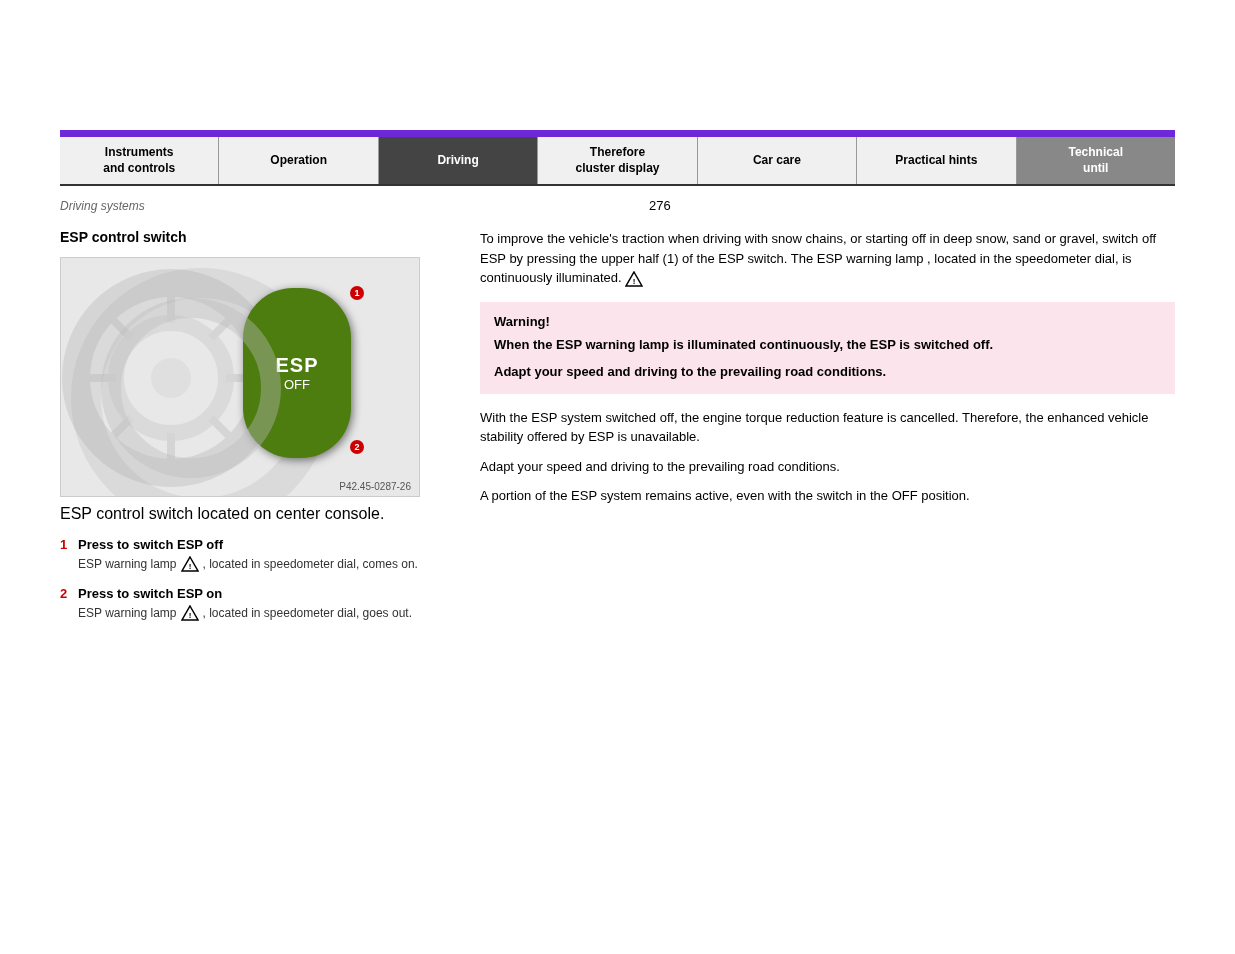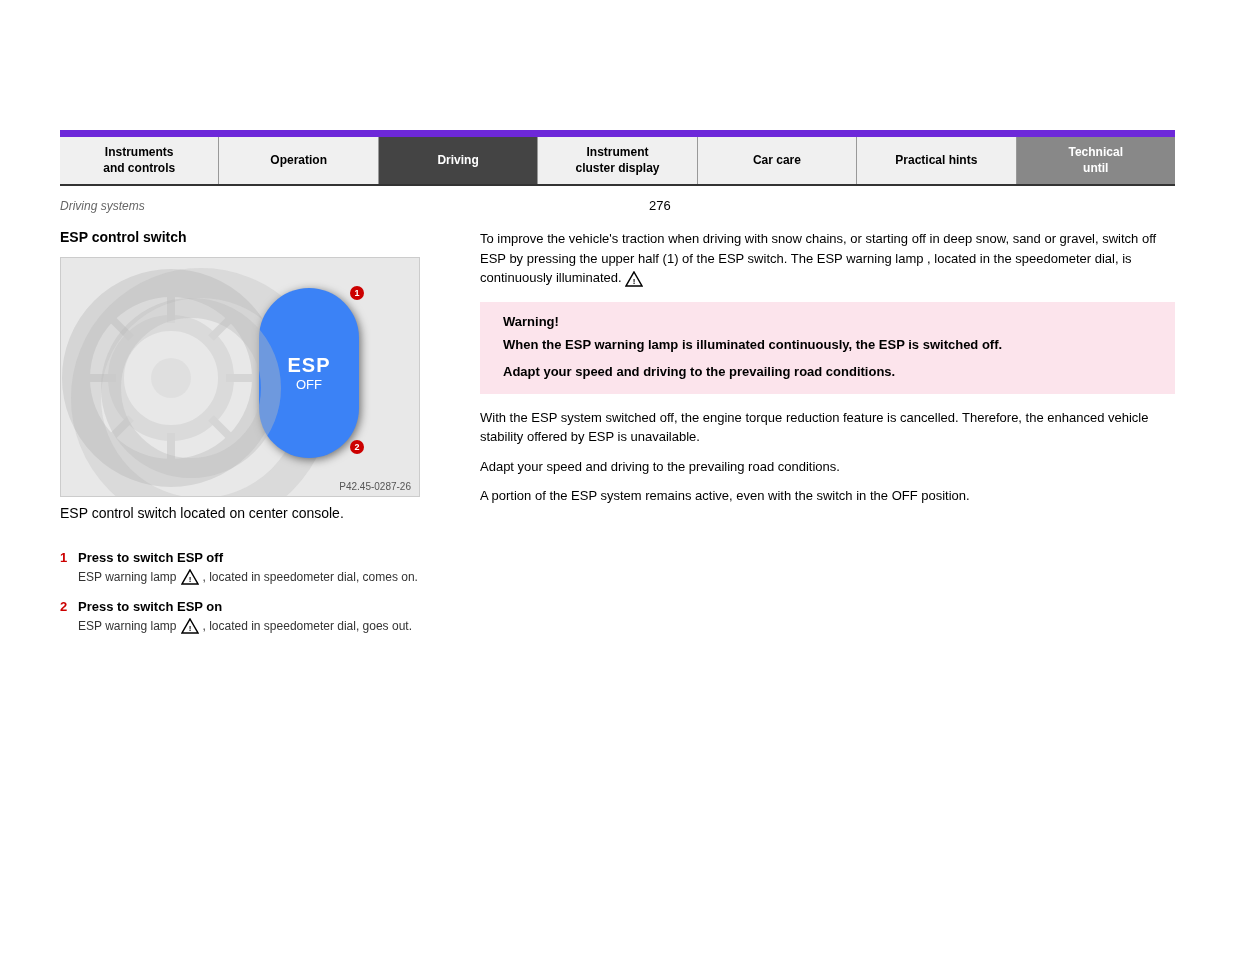--- a/index.html
+++ b/index.html
@@ -119,25 +119,25 @@
       top: 40px; left: 40px;
       width: 140px; height: 140px;
       border-radius: 50%;
       border: 20px solid #bbb;
       opacity: 0.4;
     }
 
     
     .esp-switch {
       position: absolute;
-      right: 60px;
+      right: 68px;
       top: 30px;
-      width: 100px;
+      width: 108px;
       height: 170px;
-      background: #3b82f6;
+      background: #4d7c0f;
       border-radius: 50px;
       display: flex;
       flex-direction: column;
       align-items: center;
       justify-content: center;
       box-shadow: 2px 2px 8px rgba(0,0,0,0.5);
     }
     .esp-label {
       color: #fff;
       font-size: 20px;
@@ -180,22 +180,22 @@
     }
     .image-caption {
       position: absolute;
       bottom: 4px;
       right: 8px;
       font-size: 10px;
       color: #555;
     }
 
     .caption-text {
-      font-size: 14px;
-      margin-bottom: 29px;
+      font-size: 16px;
+      margin-bottom: 14px;
     }
 
     
     .step-list { list-style: none; margin-bottom: 10px; }
     .step-item {
       margin-bottom: 14px;
       display: flex;
       align-items: flex-start;
       gap: 6px;
     }
@@ -236,21 +236,21 @@
     .intro-text {
       font-size: 13px;
       line-height: 1.5;
       margin-bottom: 14px;
     }
 
     
     .warning-box {
       background: #fce4ec;
       border: none;
-      padding: 12px 23px;
+      padding: 12px 14px;
       margin-bottom: 14px;
     }
     .warning-title {
       font-size: 13px;
       font-weight: bold;
       margin-bottom: 6px;
     }
     .warning-text {
       font-size: 13px;
       font-weight: bold;
@@ -271,21 +271,21 @@
     <span style="white-space:pre-line;">Instruments
 and controls</span>
   </div>
   <div class="nav-item light">
     <span>Operation</span>
   </div>
   <div class="nav-item active">
     <span>Driving</span>
   </div>
   <div class="nav-item light">
-    <span style="white-space:pre-line;">Instrument
+    <span style="white-space:pre-line;">Therefore
 cluster display</span>
   </div>
   <div class="nav-item light">
     <span>Car care</span>
   </div>
   <div class="nav-item light">
     <span>Practical hints</span>
   </div>
   <div class="nav-item dark">
     <span style="white-space:pre-line;">Technical

